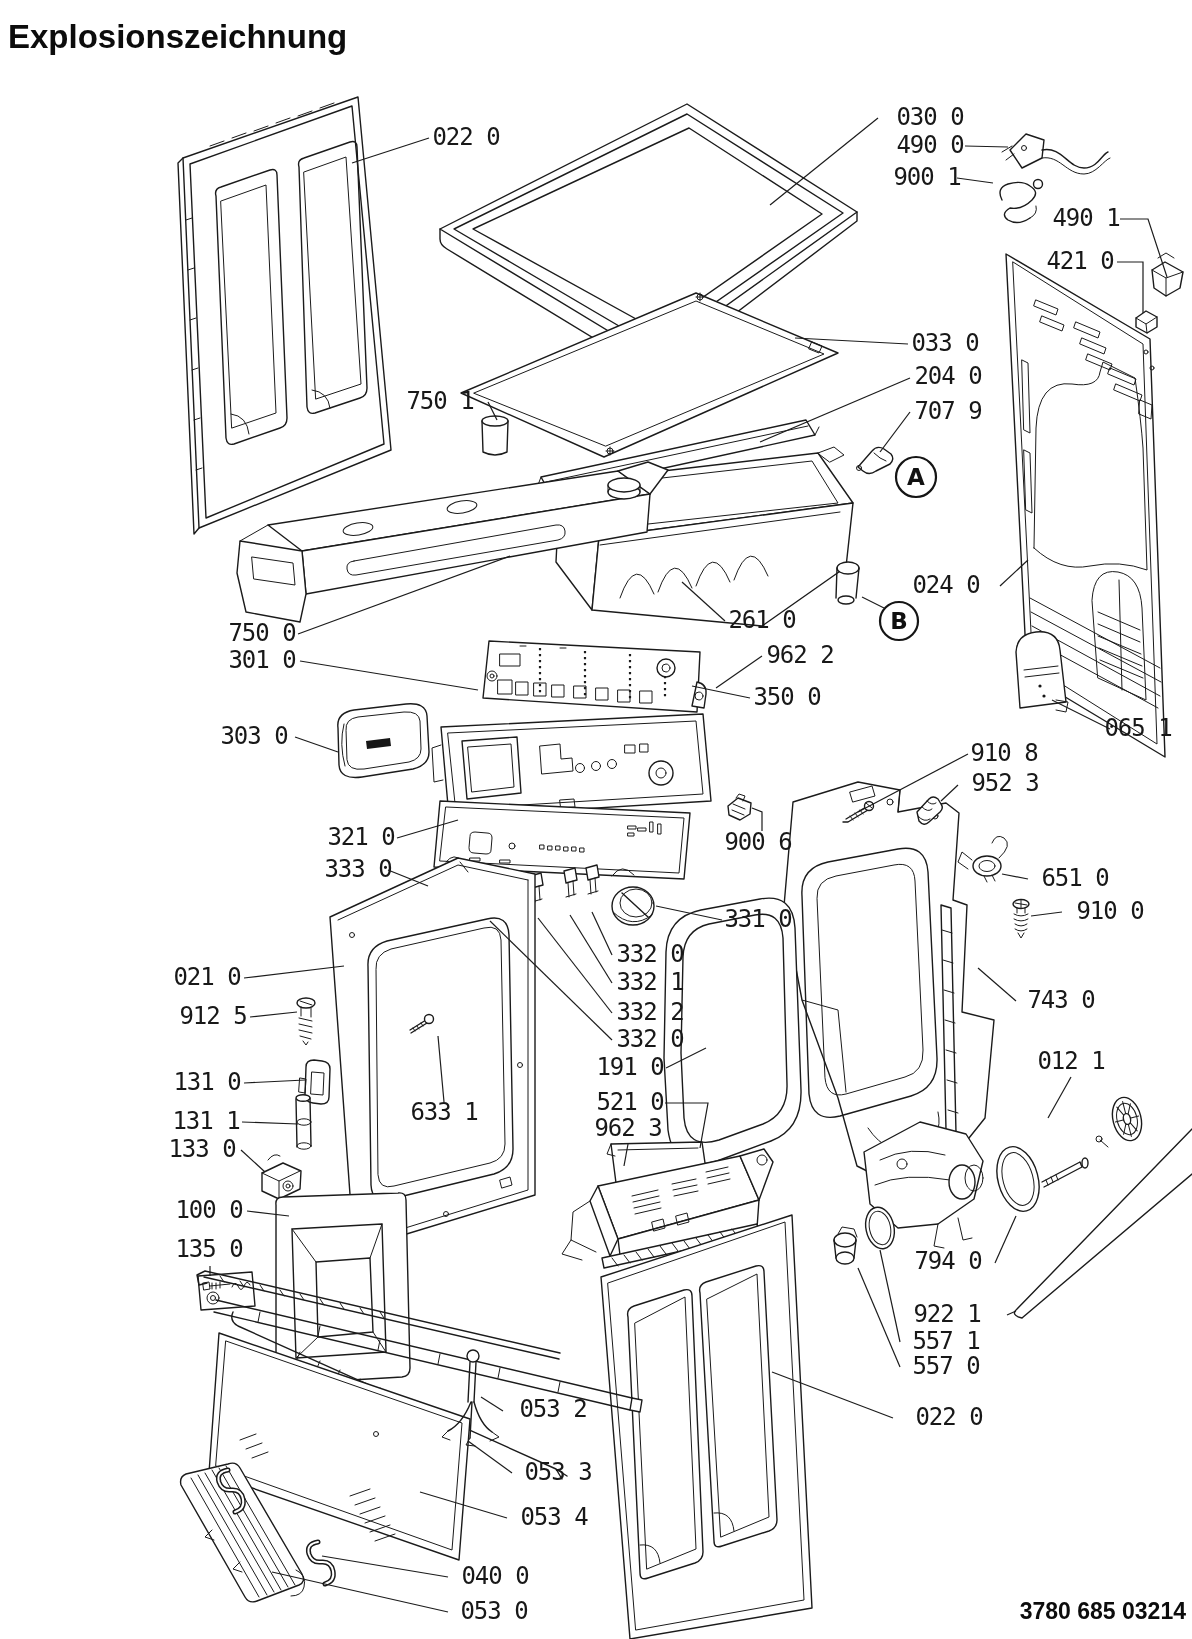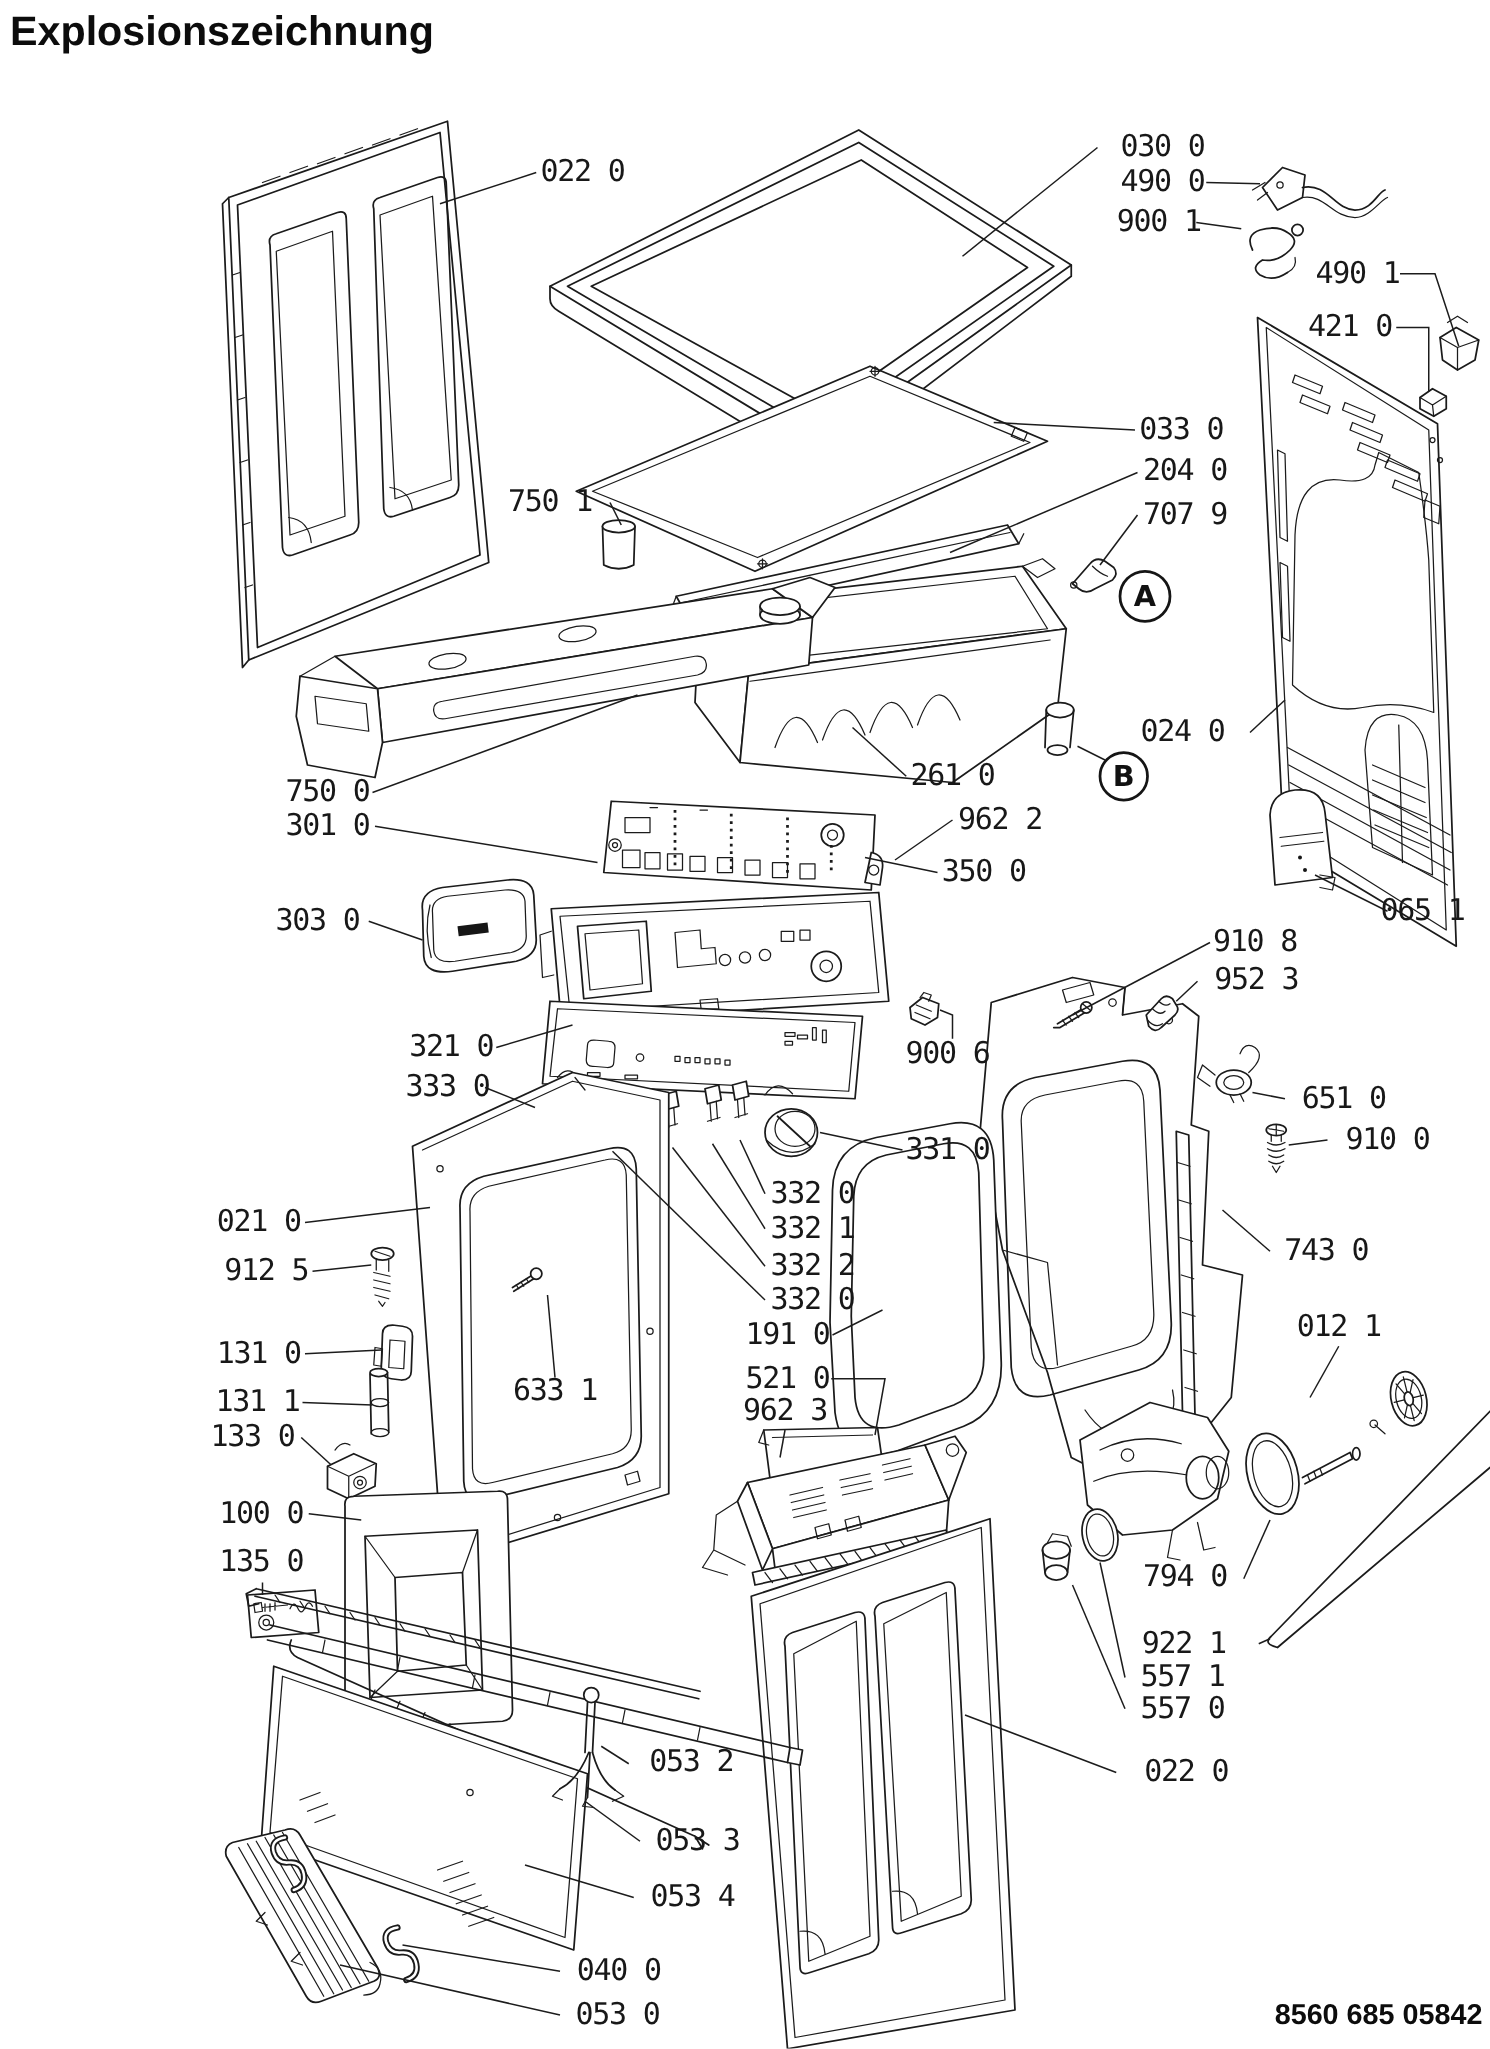--- a/index.html
+++ b/index.html
@@ -1,18 +1,18 @@
 <!DOCTYPE html>
 <html><head>
 <meta charset="utf-8">
 <style>
   html,body{margin:0;padding:0;background:#fff}
   .page{position:relative;width:1192px;height:1639px;background:#fff;overflow:hidden;
         font-family:"Liberation Sans",sans-serif}
-  .title{position:absolute;top:6px;left:8px;font-size:33px;font-weight:bold;color:#0c0c0c}
+  .title{position:absolute;top:18px;left:8px;font-size:33px;font-weight:bold;color:#0c0c0c}
   .docnum{position:absolute;top:1598px;right:6px;font-size:23px;font-weight:bold;color:#0c0c0c}
   svg{position:absolute;left:0;top:0}
   .ln{fill:none;stroke:#1b1b1b;stroke-width:1.4;stroke-linejoin:round;stroke-linecap:round}
   .fw{fill:#ffffff;stroke:#1b1b1b;stroke-width:1.4;stroke-linejoin:round}
   .th{fill:none;stroke:#1b1b1b;stroke-width:1;stroke-linejoin:round;stroke-linecap:round}
   .dk{fill:#161616;stroke:none}
   .dot{fill:none;stroke:#1b1b1b;stroke-width:2.2;stroke-dasharray:2.2 3.8}
   .lead{fill:none;stroke:#1c1c1c;stroke-width:1.2}
   .callout-text{font-family:"DejaVu Sans Mono",monospace;font-size:24px;letter-spacing:-1px;fill:#181818}
   .marker-circle{fill:#fff;stroke:#151515;stroke-width:2.2}
@@ -558,14 +558,14 @@
         <text x="949" y="1425" text-anchor="middle" class="callout-text">022 0</text>
         <text x="553" y="1417" text-anchor="middle" class="callout-text">053 2</text>
         <text x="558" y="1480" text-anchor="middle" class="callout-text">053 3</text>
         <text x="554" y="1525" text-anchor="middle" class="callout-text">053 4</text>
         <text x="495" y="1584" text-anchor="middle" class="callout-text">040 0</text>
         <text x="494" y="1619" text-anchor="middle" class="callout-text">053 0</text>
       </g>
   </svg>
 
   <div class="title">Explosionszeichnung</div>
-  <div class="docnum">8560 685 05842</div>
+  <div class="docnum">3780 685 03214</div>
 </div>
 
 </body></html>

